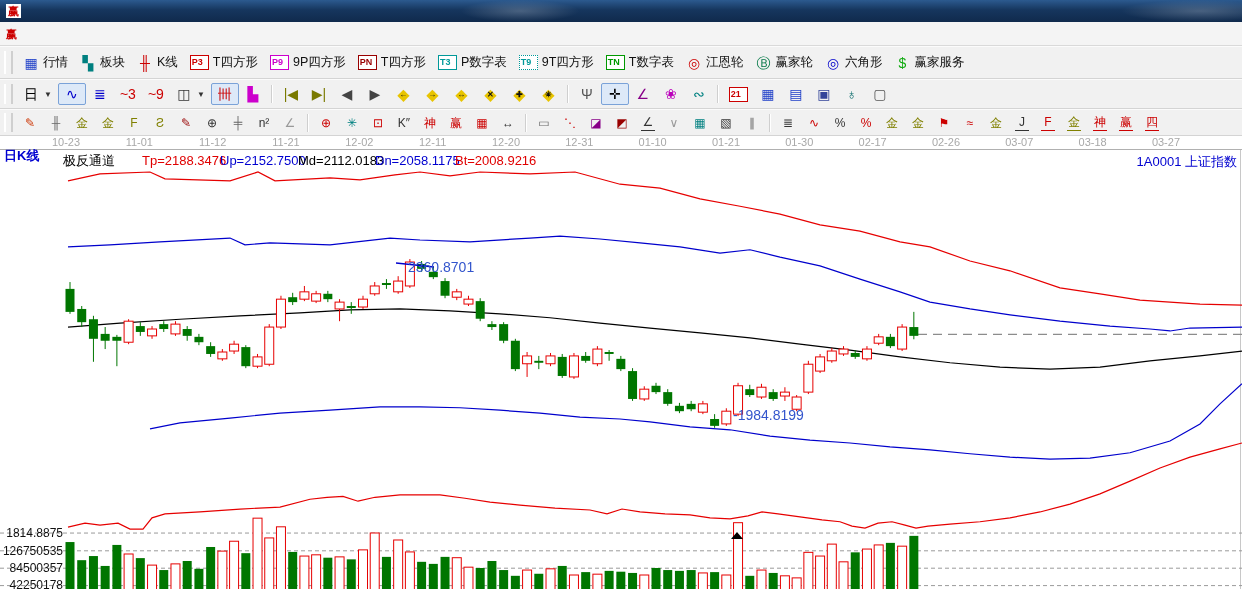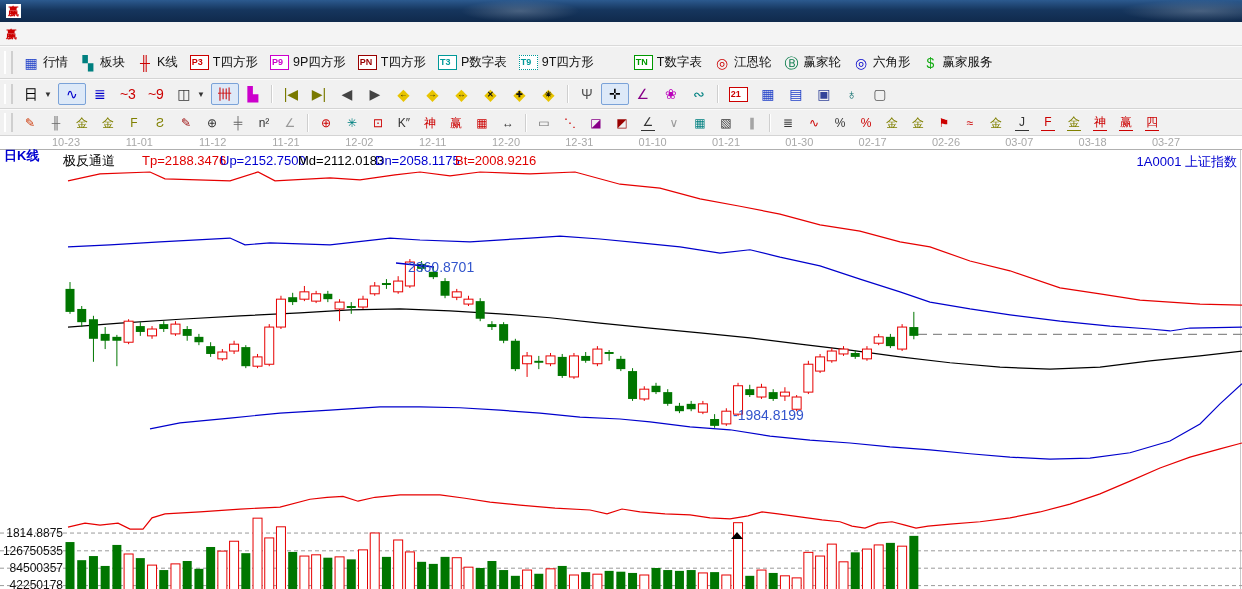--- a/index.html
+++ b/index.html
@@ -79,21 +79,21 @@
     </span>
     <span class="tbtn">
       <span class="badge" style="border-color: rgb(0, 153, 153); border-style: solid; color: rgb(0, 153, 153);">T3</span>
       <span>P数字表</span>
     </span>
     <span class="tbtn">
       <span class="badge" style="border-color: rgb(0, 153, 153); border-style: dotted; color: rgb(0, 153, 153);">T9</span>
       <span>9T四方形</span>
     </span>
     <span class="tbtn">
-      <span class="badge" style="border-color: rgb(0, 153, 0); border-style: solid; color: rgb(0, 153, 0); margin-left: 28px;">TN</span>
+      <span class="badge" style="border-color: rgb(0, 153, 0); border-style: solid; color: rgb(0, 153, 0);">TN</span>
       <span>T数字表</span>
     </span>
     <span class="tbtn">
       <span class="tb-ico" style="color: rgb(204, 0, 0);">◎</span>
       <span>江恩轮</span>
     </span>
     <span class="tbtn">
       <span class="tb-ico" style="color: rgb(0, 119, 68);">Ⓑ</span>
       <span>赢家轮</span>
     </span>

